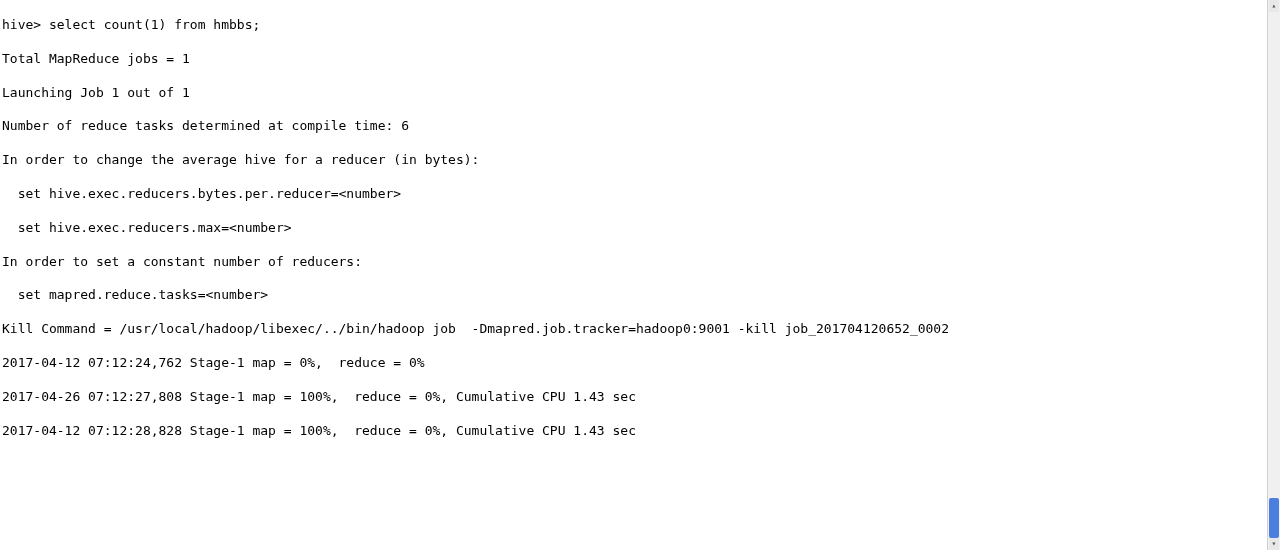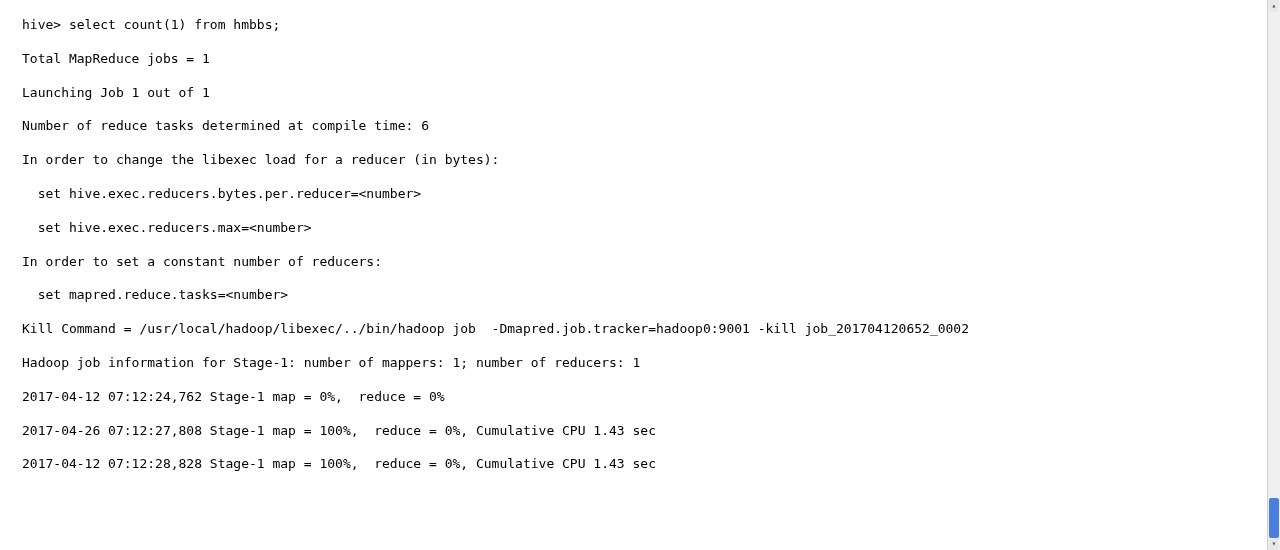--- a/index.html
+++ b/index.html
@@ -14,24 +14,23 @@
     color: #000;
     overflow: hidden;
     position: relative;
   }
   .terminal {
     position: absolute;
     top: 0;
     left: 0;
     right: 12px;
     bottom: 0;
-    padding: 0 0 0 10px;
+    padding: 0 0 0 2px;
     white-space: pre;
     box-sizing: border-box;
-    margin-left: 12px;
   }
   .line { display: block; }
   .scrollbar-track {
     position: absolute;
     top: 0;
     right: 0;
     width: 12px;
     height: 100%;
     background: #f0f0f0;
     border-left: 1px solid #d0d0d0;
@@ -60,27 +59,26 @@
   .sb-down { bottom: 0; }
 </style>
 </head>
 <body>
 
 <div class="terminal">
 <span class="line">hive&gt; select count(1) from hmbbs;</span>
 <span class="line">Total MapReduce jobs = 1</span>
 <span class="line">Launching Job 1 out of 1</span>
 <span class="line">Number of reduce tasks determined at compile time: 6</span>
-<span class="line">In order to change the libexec load for a reducer (in bytes):</span>
+<span class="line">In order to change the average hive for a reducer (in bytes):</span>
 <span class="line">  set hive.exec.reducers.bytes.per.reducer=&lt;number&gt;</span>
 <span class="line">  set hive.exec.reducers.max=&lt;number&gt;</span>
 <span class="line">In order to set a constant number of reducers:</span>
 <span class="line">  set mapred.reduce.tasks=&lt;number&gt;</span>
 <span class="line">Kill Command = /usr/local/hadoop/libexec/../bin/hadoop job  -Dmapred.job.tracker=hadoop0:9001 -kill job_201704120652_0002</span>
-<span class="line">Hadoop job information for Stage-1: number of mappers: 1; number of reducers: 1</span>
 <span class="line">2017-04-12 07:12:24,762 Stage-1 map = 0%,  reduce = 0%</span>
 <span class="line">2017-04-26 07:12:27,808 Stage-1 map = 100%,  reduce = 0%, Cumulative CPU 1.43 sec</span>
 <span class="line">2017-04-12 07:12:28,828 Stage-1 map = 100%,  reduce = 0%, Cumulative CPU 1.43 sec</span>
 
 
 
 
 
 
 

